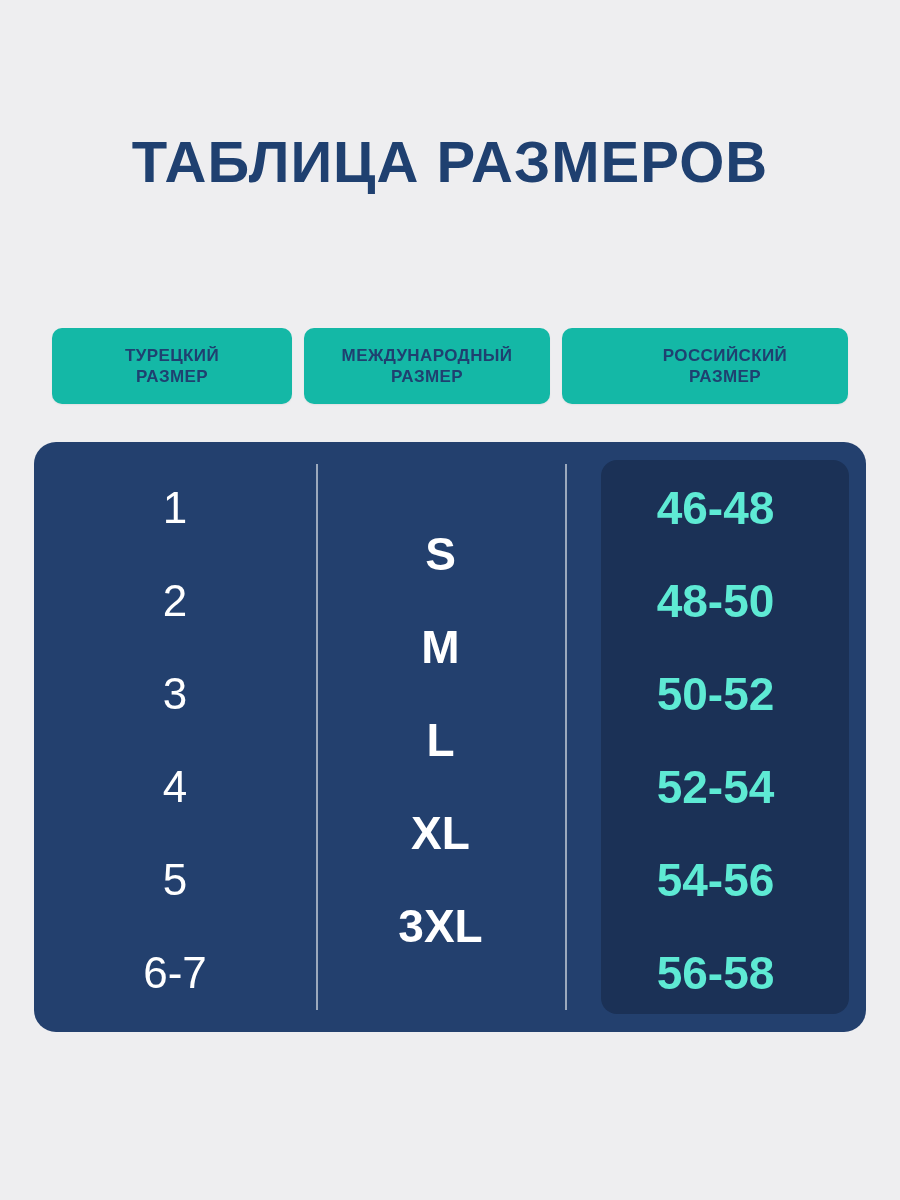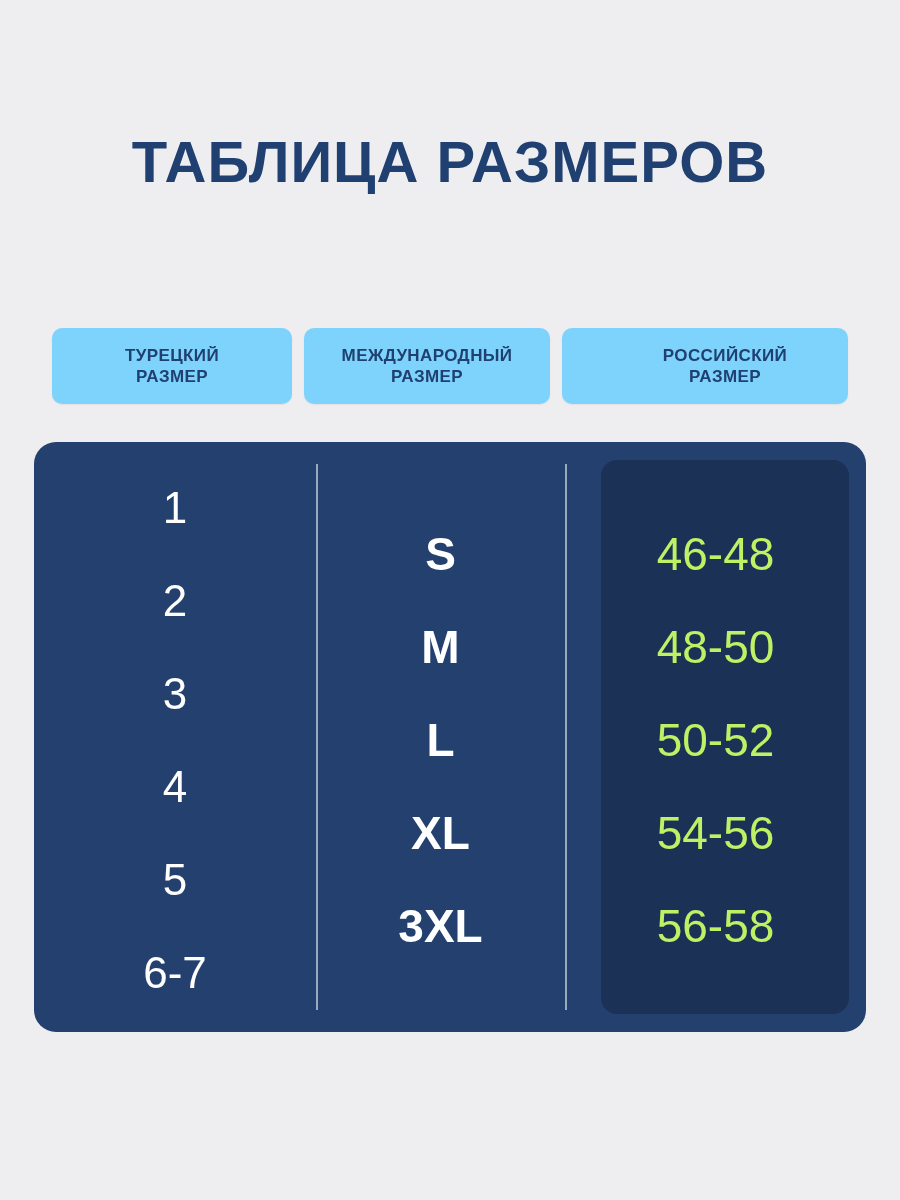--- a/index.html
+++ b/index.html
@@ -36,21 +36,21 @@
   .headers {
     position: absolute;
     top: 328px;
     left: 52px;
     width: 796px;
     height: 76px;
     display: flex;
     gap: 12px;
   }
   .chip {
-    background: #7dd3fc;
+    background: #14b8a6;
     border-radius: 10px;
     display: flex;
     align-items: center;
     justify-content: center;
     text-align: center;
     color: #1f4070;
     font-weight: bold;
     font-size: 17px;
     line-height: 1.25;
     letter-spacing: 0.4px;
@@ -120,22 +120,22 @@
   .col-turkish .cell {
     font-size: 44px;
     font-weight: normal;
   }
   .col-intl .cell {
     font-size: 46px;
     font-weight: bold;
   }
   .col-russian .cell {
     font-size: 46px;
-    font-weight: normal;
-    color: #bef264;
+    font-weight: bold;
+    color: #5eead4;
   }
 </style>
 </head>
 <body>
 
 <div class="page">
 
   <div class="title">ТАБЛИЦА РАЗМЕРОВ</div>
 
   <div class="headers">
@@ -180,20 +180,21 @@
         <div class="cell">M</div>
         <div class="cell">L</div>
         <div class="cell">XL</div>
         <div class="cell">3XL</div>
       </div>
 
       <div class="col col-russian">
         <div class="cell">46-48</div>
         <div class="cell">48-50</div>
         <div class="cell">50-52</div>
+        <div class="cell">52-54</div>
         <div class="cell">54-56</div>
         <div class="cell">56-58</div>
       </div>
 
     </div>
   </div>
 
 </div>
 
 </body></html>

